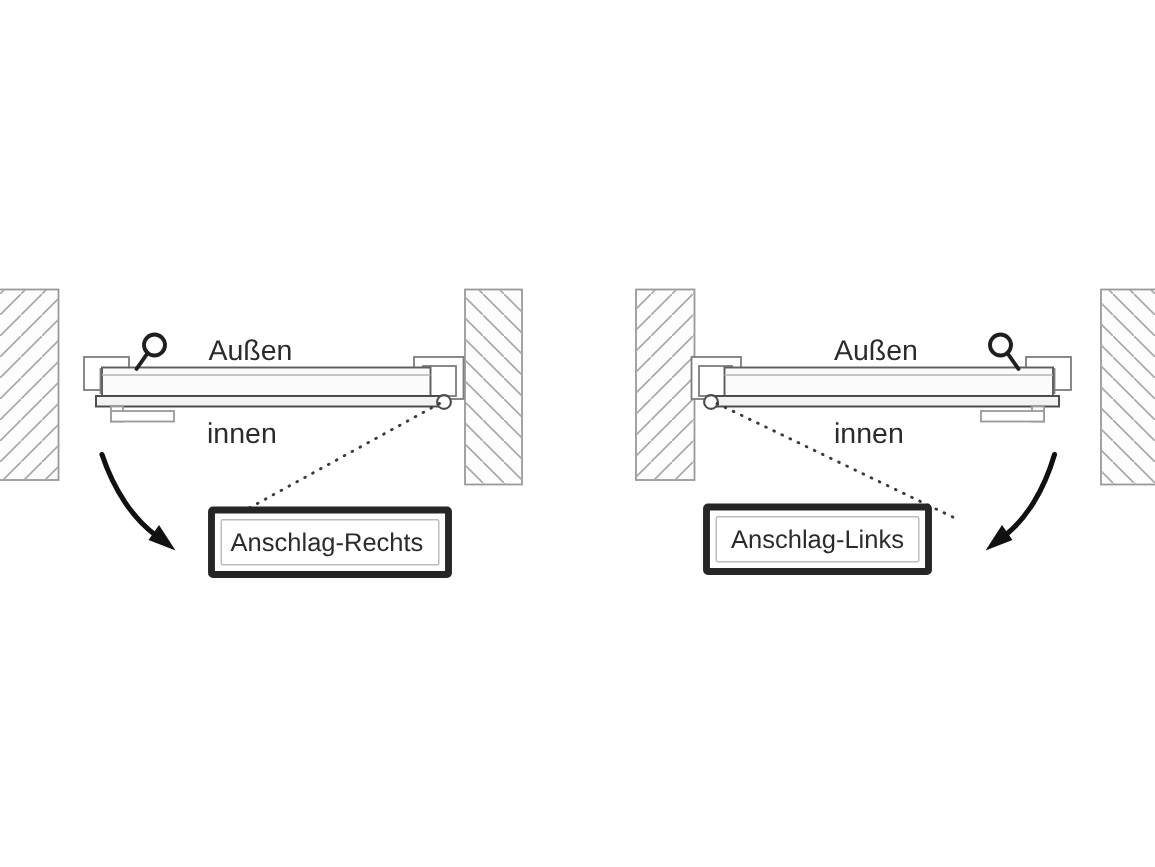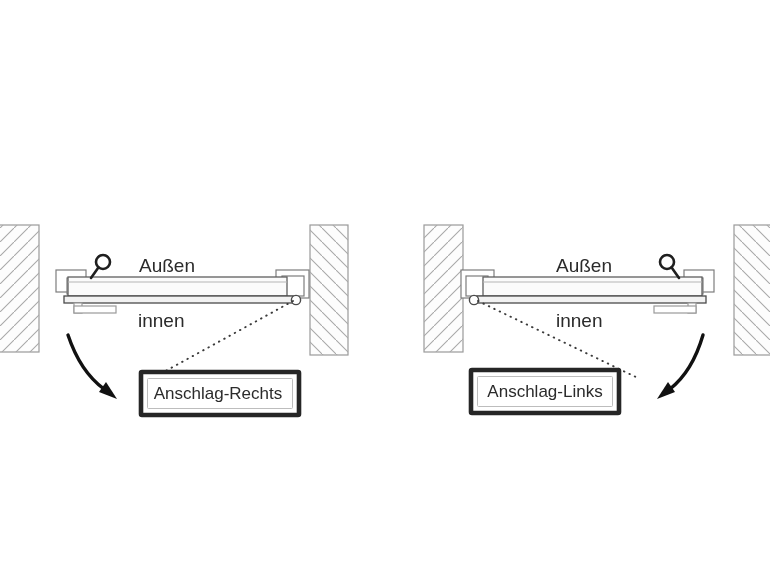--- a/index.html
+++ b/index.html
@@ -10,21 +10,20 @@
   }
   body {
     font-family: "Liberation Sans", sans-serif;
   }
   #stage {
     position: relative;
     width: 770px;
     height: 506px;
     background: #ffffff;
     overflow: hidden;
-    margin-top: 32px;
   }
   #diagram-svg {
     position: absolute;
     left: 0;
     top: 0;
     width: 770px;
     height: 578px;
     display: block;
   }
   .dia-text {

